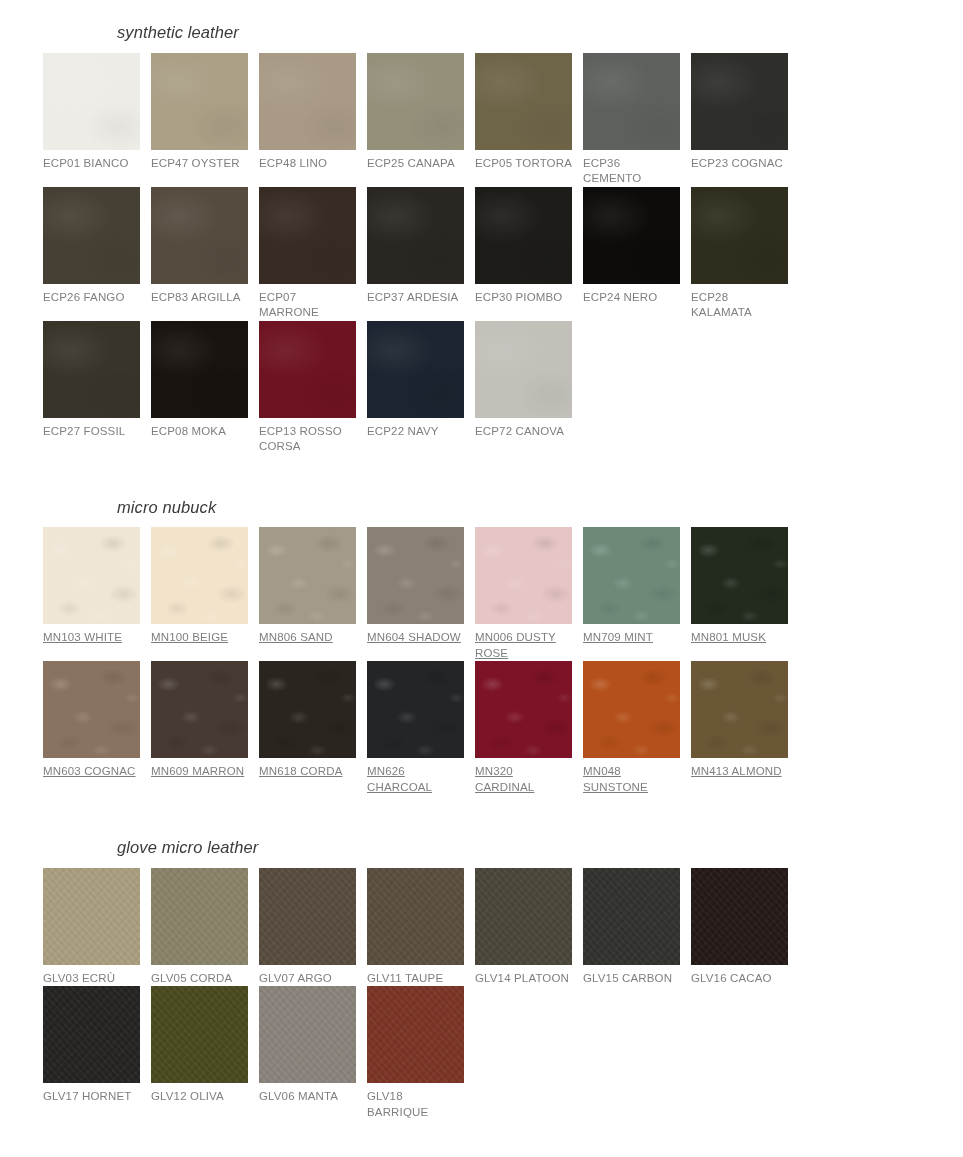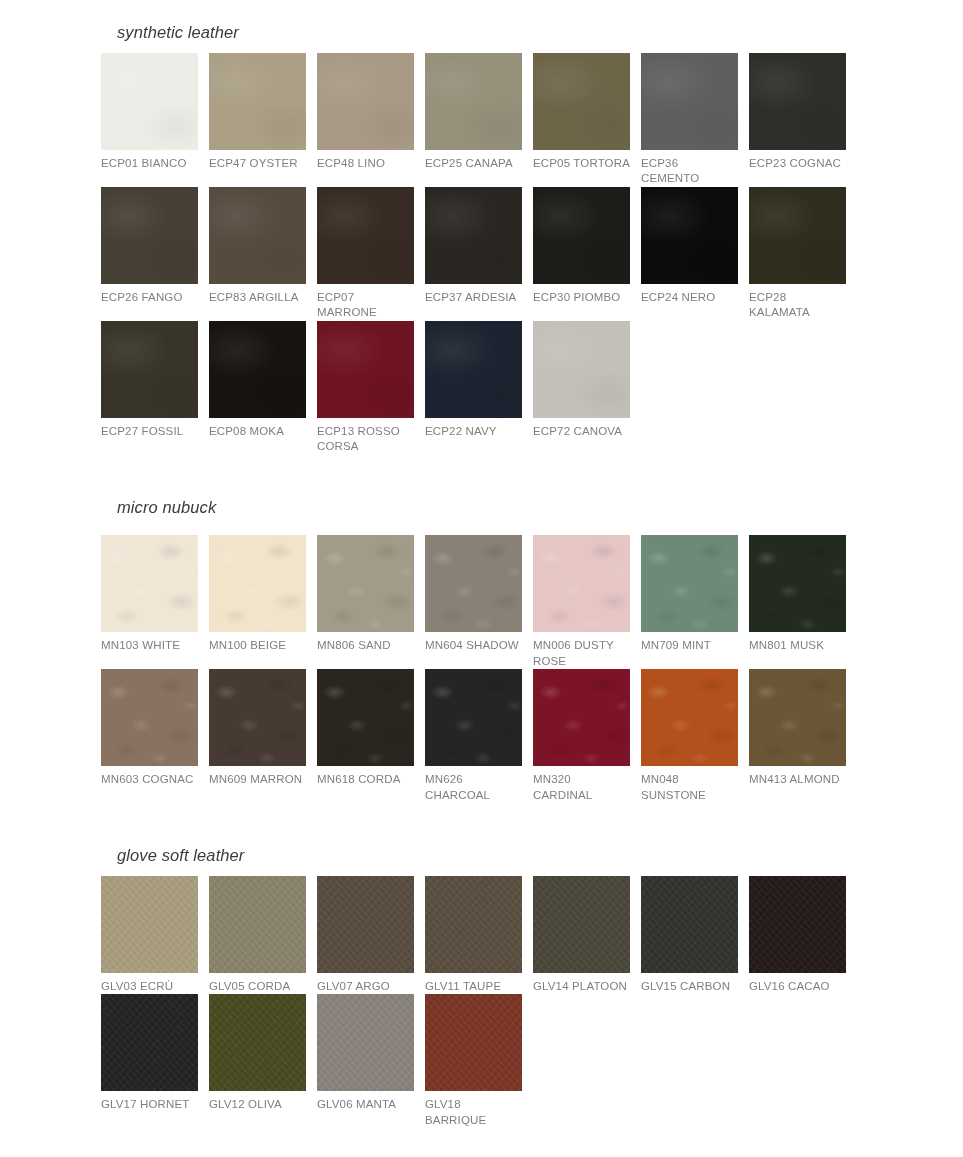--- a/index.html
+++ b/index.html
@@ -33,21 +33,21 @@
     font-size: 16.5px;
     font-weight: 400;
     color: #3b3b3b;
     letter-spacing: 0.1px;
     padding-left: 117px;
     line-height: 1;
   }
   .grid {
     display: flex;
     flex-wrap: wrap;
-    padding-left: 101px;
+    padding-left: 43px;
     column-gap: 11px;
     row-gap: 0px;
     width: 875px;
   }
   .swatch-cell {
     width: 97px;
     flex: 0 0 97px;
   }
   .swatch-chip {
     width: 97px;
@@ -182,21 +182,21 @@
         </div>
         <div class="swatch-cell">
           <div class="swatch-chip tex-soft" style="background: rgb(195, 192, 186);"></div>
           <div class="swatch-label">ECP72 CANOVA</div>
         </div>
       </div>
   </div>
 
   <div class="section" style="padding-top:44px;">
     <div class="section-header">micro nubuck</div>
-    <div class="grid" style="margin-top:20px;">
+    <div class="grid" style="margin-top:12px;text-decoration:underline;">
         <div class="swatch-cell">
           <div class="swatch-chip tex-nubuck" style="background: rgb(240, 230, 214);"></div>
           <div class="swatch-label">MN103 WHITE</div>
         </div>
         <div class="swatch-cell">
           <div class="swatch-chip tex-nubuck" style="background: rgb(242, 227, 203);"></div>
           <div class="swatch-label">MN100 BEIGE</div>
         </div>
         <div class="swatch-cell">
           <div class="swatch-chip tex-nubuck" style="background: rgb(163, 155, 137);"></div>
@@ -243,21 +243,21 @@
           <div class="swatch-label">MN048 SUNSTONE</div>
         </div>
         <div class="swatch-cell">
           <div class="swatch-chip tex-nubuck" style="background: rgb(107, 86, 54);"></div>
           <div class="swatch-label">MN413 ALMOND</div>
         </div>
       </div>
   </div>
 
   <div class="section" style="padding-top:44px;">
-    <div class="section-header">glove soft leather</div>
+    <div class="section-header">glove micro leather</div>
     <div class="grid" style="margin-top:12px;">
         <div class="swatch-cell">
           <div class="swatch-chip tex-grain" style="background: rgb(170, 158, 127);"></div>
           <div class="swatch-label">GLV03 ECRÙ</div>
         </div>
         <div class="swatch-cell">
           <div class="swatch-chip tex-grain" style="background: rgb(137, 131, 106);"></div>
           <div class="swatch-label">GLV05 CORDA</div>
         </div>
         <div class="swatch-cell">

